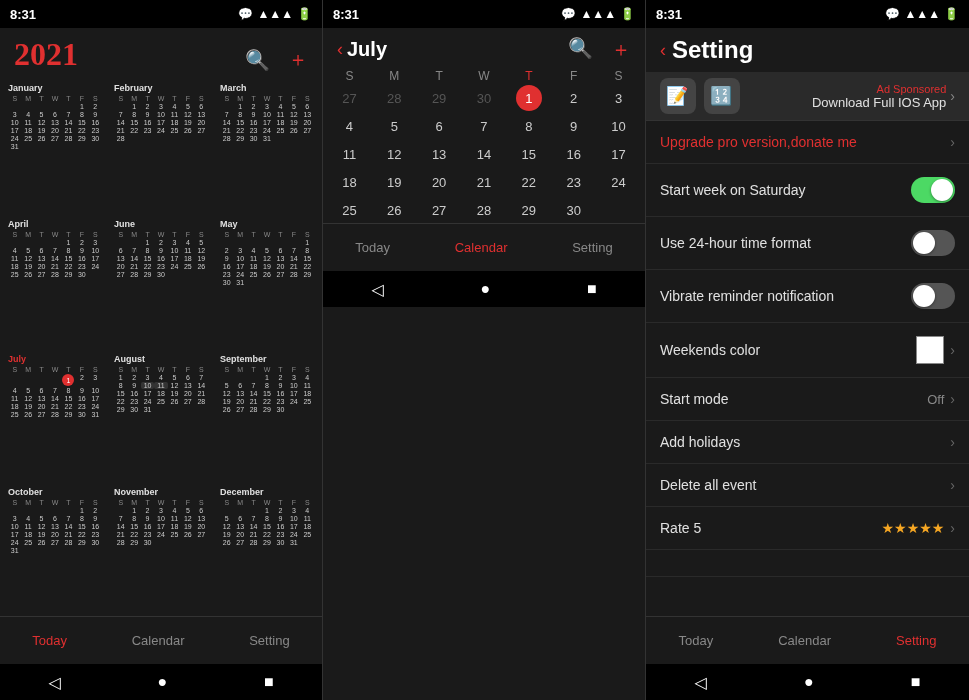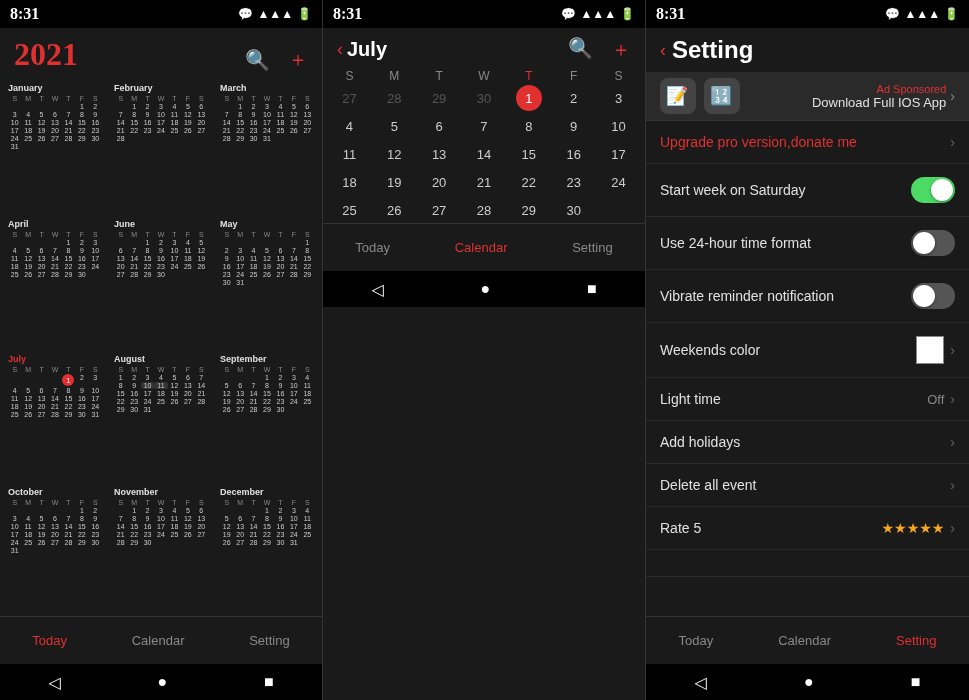--- a/index.html
+++ b/index.html
@@ -33,21 +33,21 @@
       justify-content: space-between;
       padding: 0 10px;
       font-size: 12px;
       font-weight: 600;
       color: #fff;
       flex-shrink: 0;
     }
     .status-bar .status-right {
       display: flex; align-items: center; gap: 4px;
     }
-    .status-bar .time { font-size: 16px; font-weight: 700; font-family: Liberation Serif, serif; }
+    .status-bar .time { font-size: 13px; font-weight: 700; }
 
     
     #panel1 { width: 323px; }
 
     .year-header {
       display: flex;
       align-items: flex-end;
       justify-content: space-between;
       padding: 8px 14px 4px;
       background: #1a1a1a;
@@ -1227,21 +1227,21 @@
         <div class="settings-item-left">
           <span class="settings-item-label">Weekends color</span>
         </div>
         <div class="settings-item-right">
           <div class="color-swatch" style="background: rgb(255, 255, 255);"></div>
           <span class="chevron-right">›</span>
         </div>
       </div>
       <div class="settings-item">
         <div class="settings-item-left">
-          <span class="settings-item-label">Light time</span>
+          <span class="settings-item-label">Start mode</span>
         </div>
         <div class="settings-item-right">
           <span class="settings-value">Off</span>
           <span class="chevron-right">›</span>
         </div>
       </div>
       <div class="settings-item">
         <div class="settings-item-left">
           <span class="settings-item-label">Add holidays</span>
         </div>

